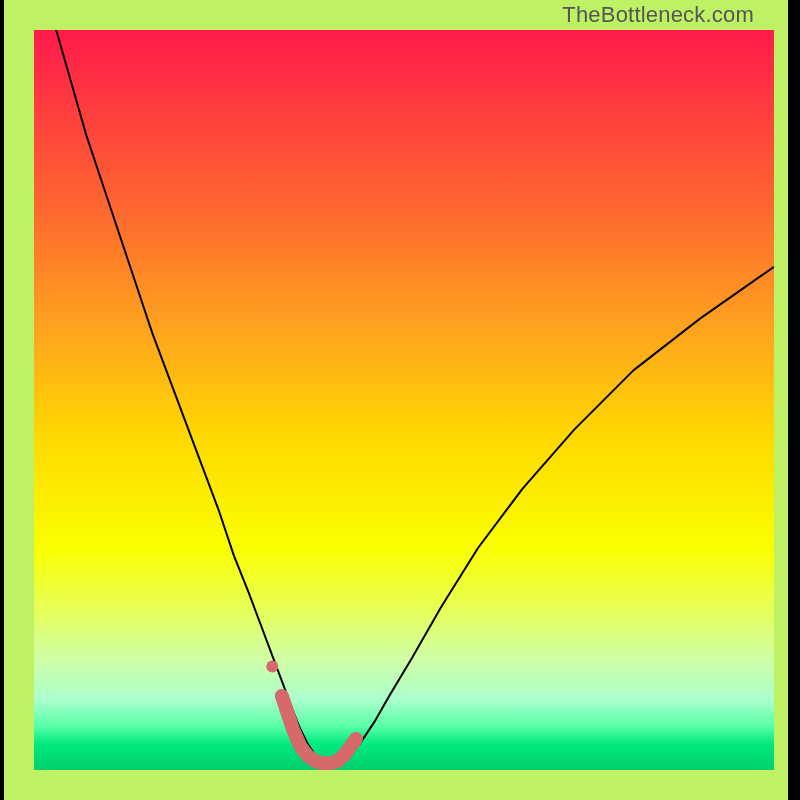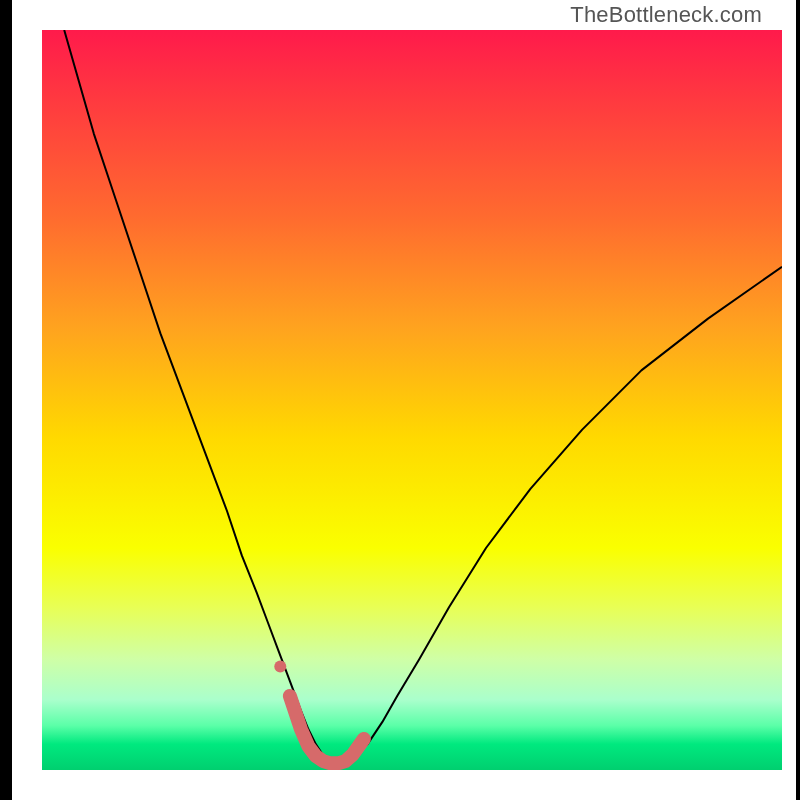--- a/index.html
+++ b/index.html
@@ -1,21 +1,21 @@
 <!DOCTYPE html>
 <html><head>
 <meta charset="utf-8">
 <style>
   * { margin: 0; padding: 0; box-sizing: border-box; }
   html, body { width: 800px; height: 800px; overflow: hidden; background: #000; font-family: Arial, Helvetica, sans-serif; }
   .frame {
     position: absolute;
-    left: 12px; top: 0;
+    left: 4px; top: 0;
     width: 784px; height: 800px;
-    background: #ffffff;
+    background: #bef264;
   }
   .plot-area {
     position: absolute;
     left: 30px; top: 30px;
     width: 740px; height: 740px;
     overflow: hidden;
   }
   .gradient-bg {
     position: absolute;
     left: 0; top: 0;

